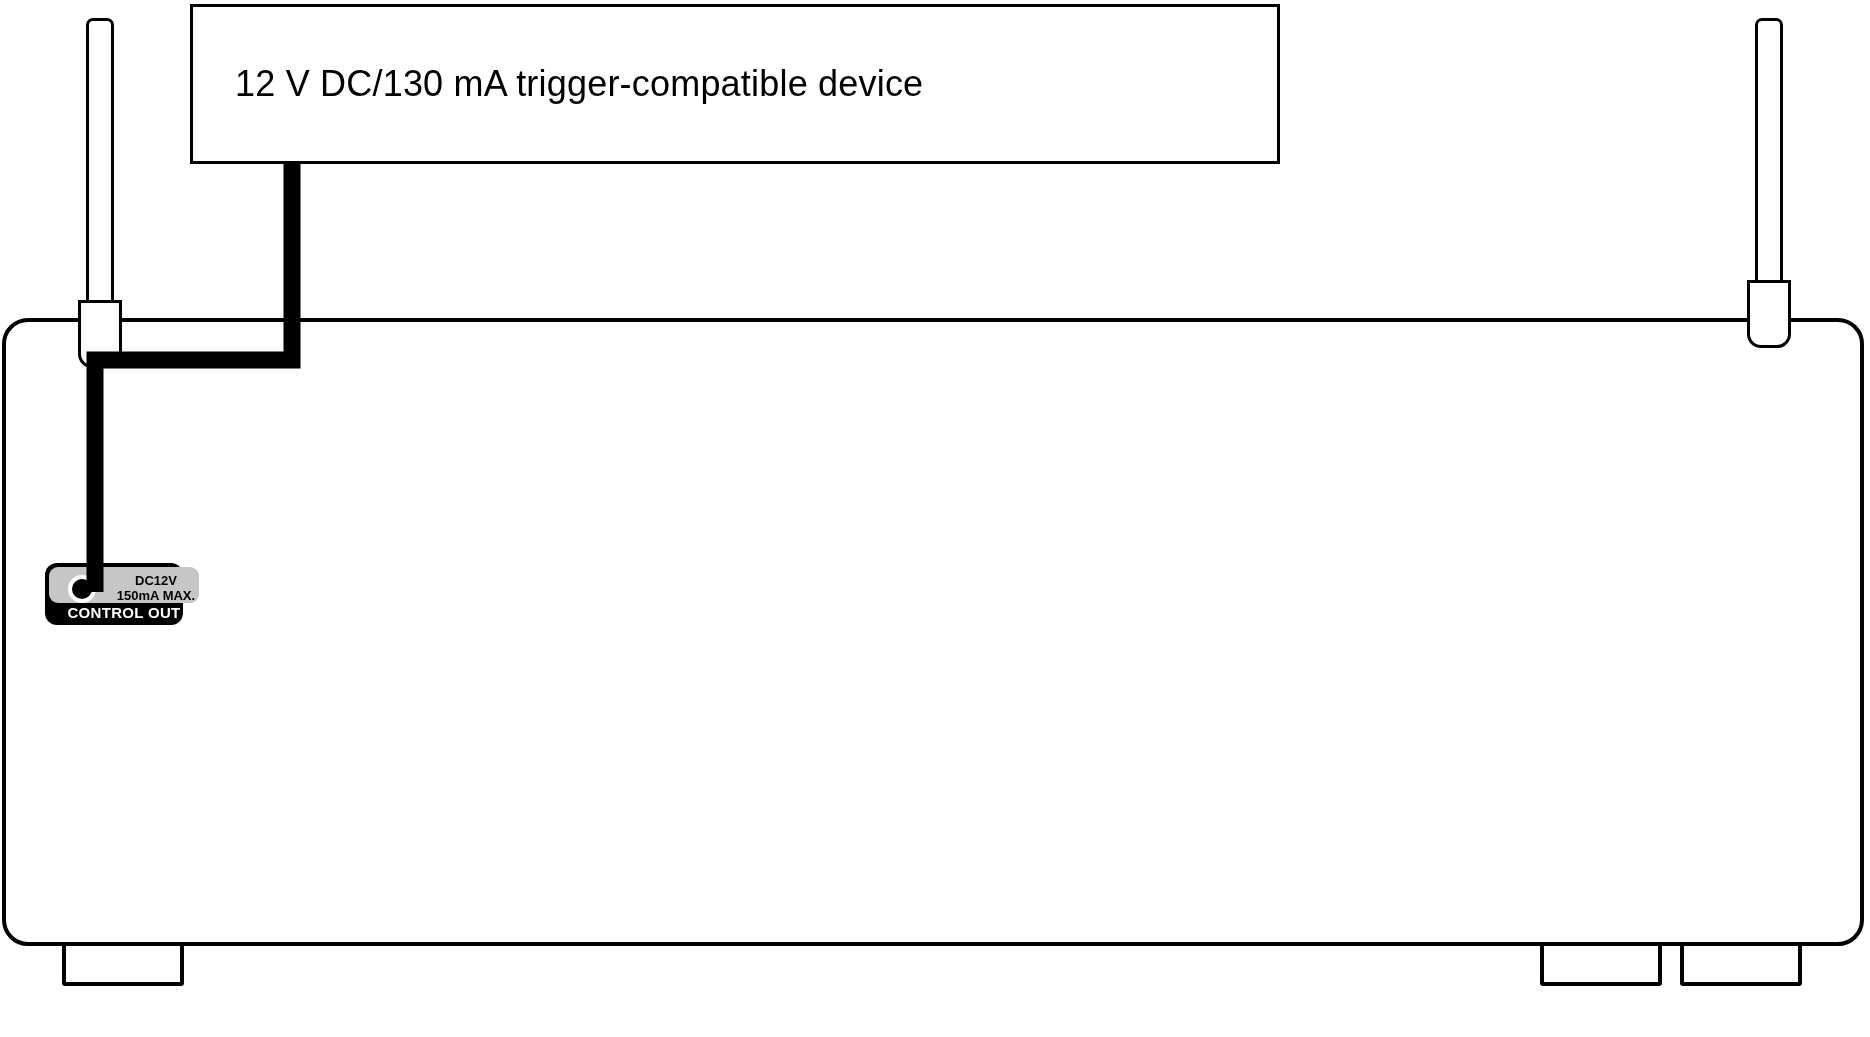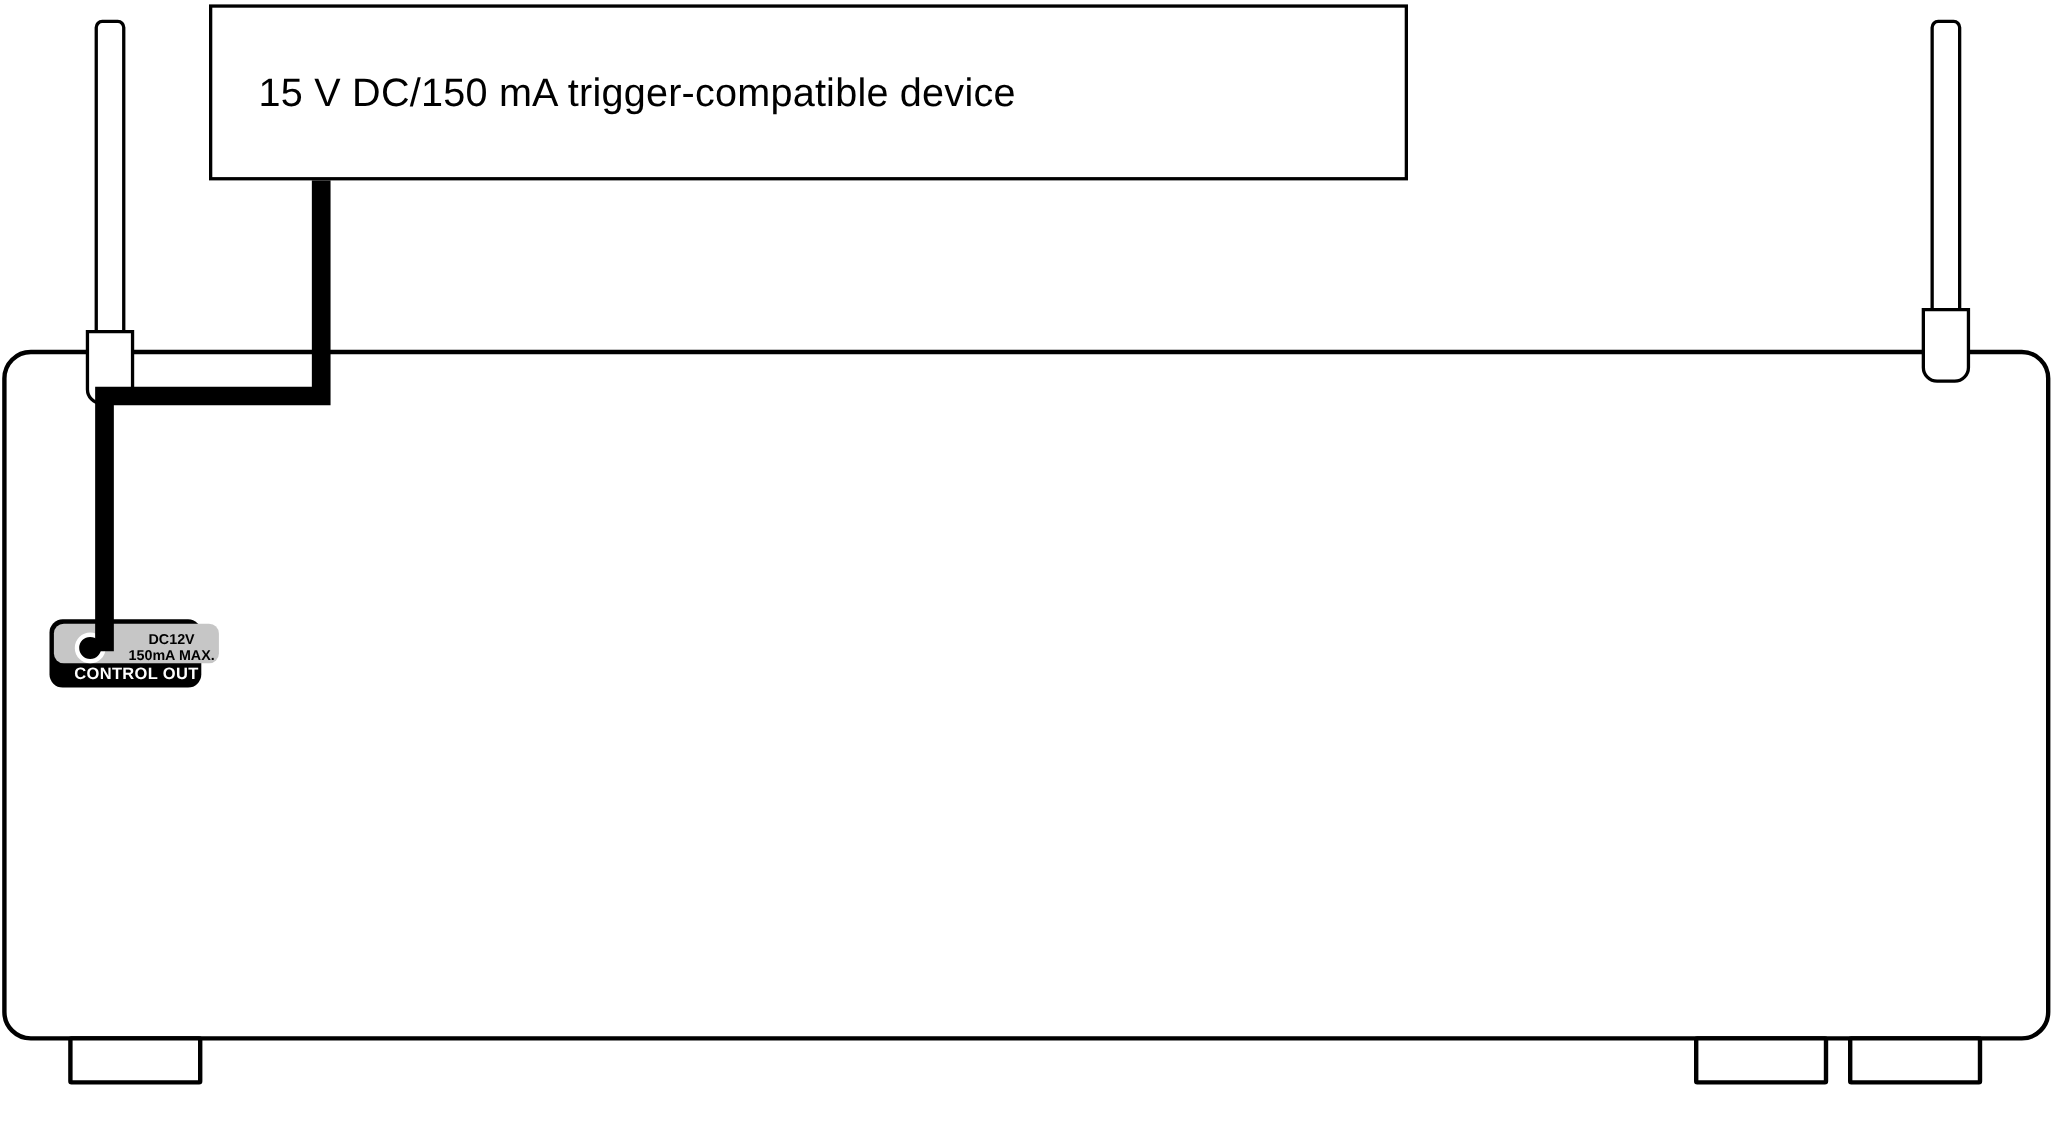--- a/index.html
+++ b/index.html
@@ -75,21 +75,21 @@
 
   .ac-inlet{position:absolute;border:3px solid #c4c4c4;border-radius:6px;box-sizing:border-box;background:#fff;}
   .ac-pin{position:absolute;border:3px solid #c4c4c4;box-sizing:border-box;background:#fff;}
 </style>
 </head>
 <body>
 
 <div id="stage">
 
   <div id="callout" class="abs">
-    <div id="callout-text">15 V DC/150 mA trigger-compatible device</div>
+    <div id="callout-text">12 V DC/130 mA trigger-compatible device</div>
   </div>
 
   <svg id="cable" class="abs" style="left:0;top:0;width:1870px;height:1037px">
     <path d="M 292 163 L 292 360 L 95 360 L 95 592" fill="none" stroke="#000" stroke-width="17" stroke-linejoin="miter" stroke-linecap="butt"></path>
   </svg>
 
   <div class="ant-rod abs" style="left:86px;top:18px;width:22px;height:290px;"></div>
   <div class="ant-base abs" style="left:78px;top:300px;width:38px;height:62px;border-radius:0 0 14px 14px;"></div>
 
   <div class="ant-rod abs" style="left:1755px;top:18px;width:22px;height:270px;"></div>

